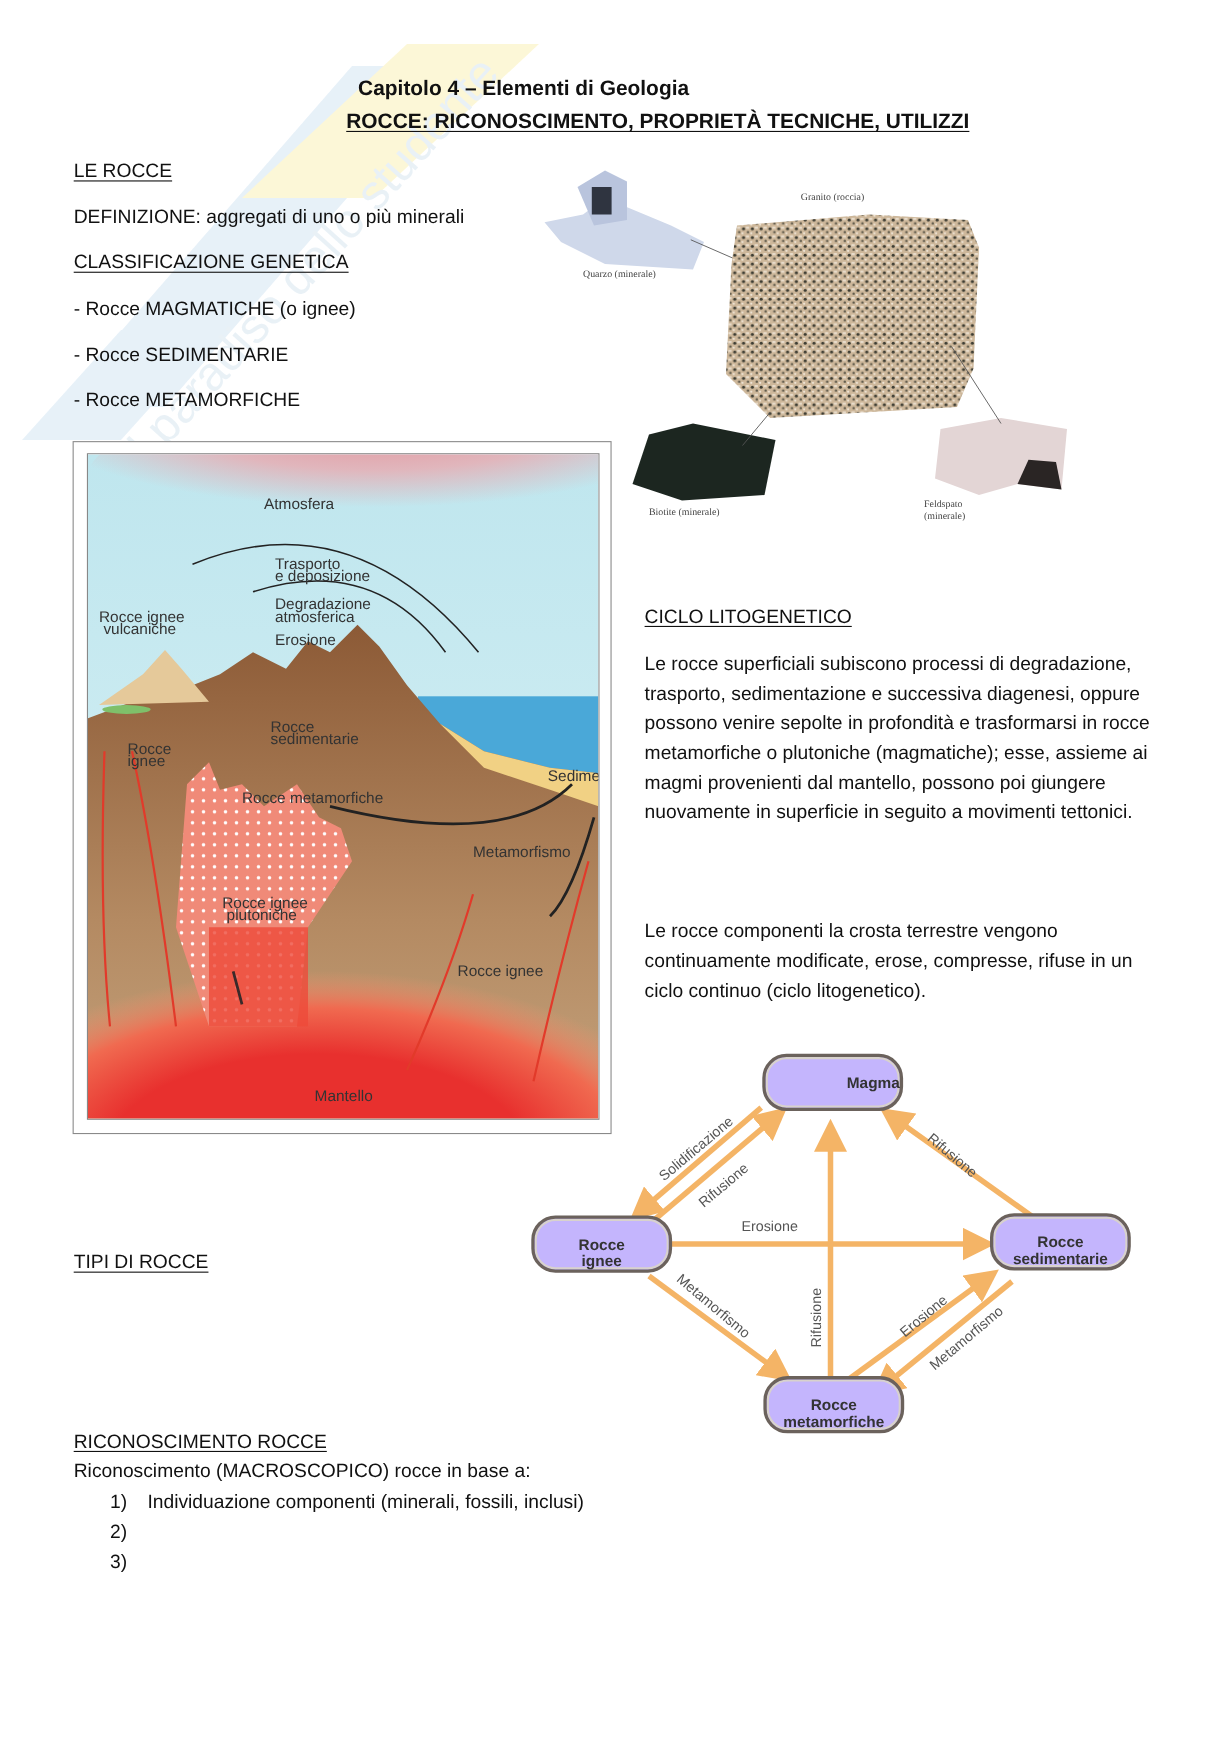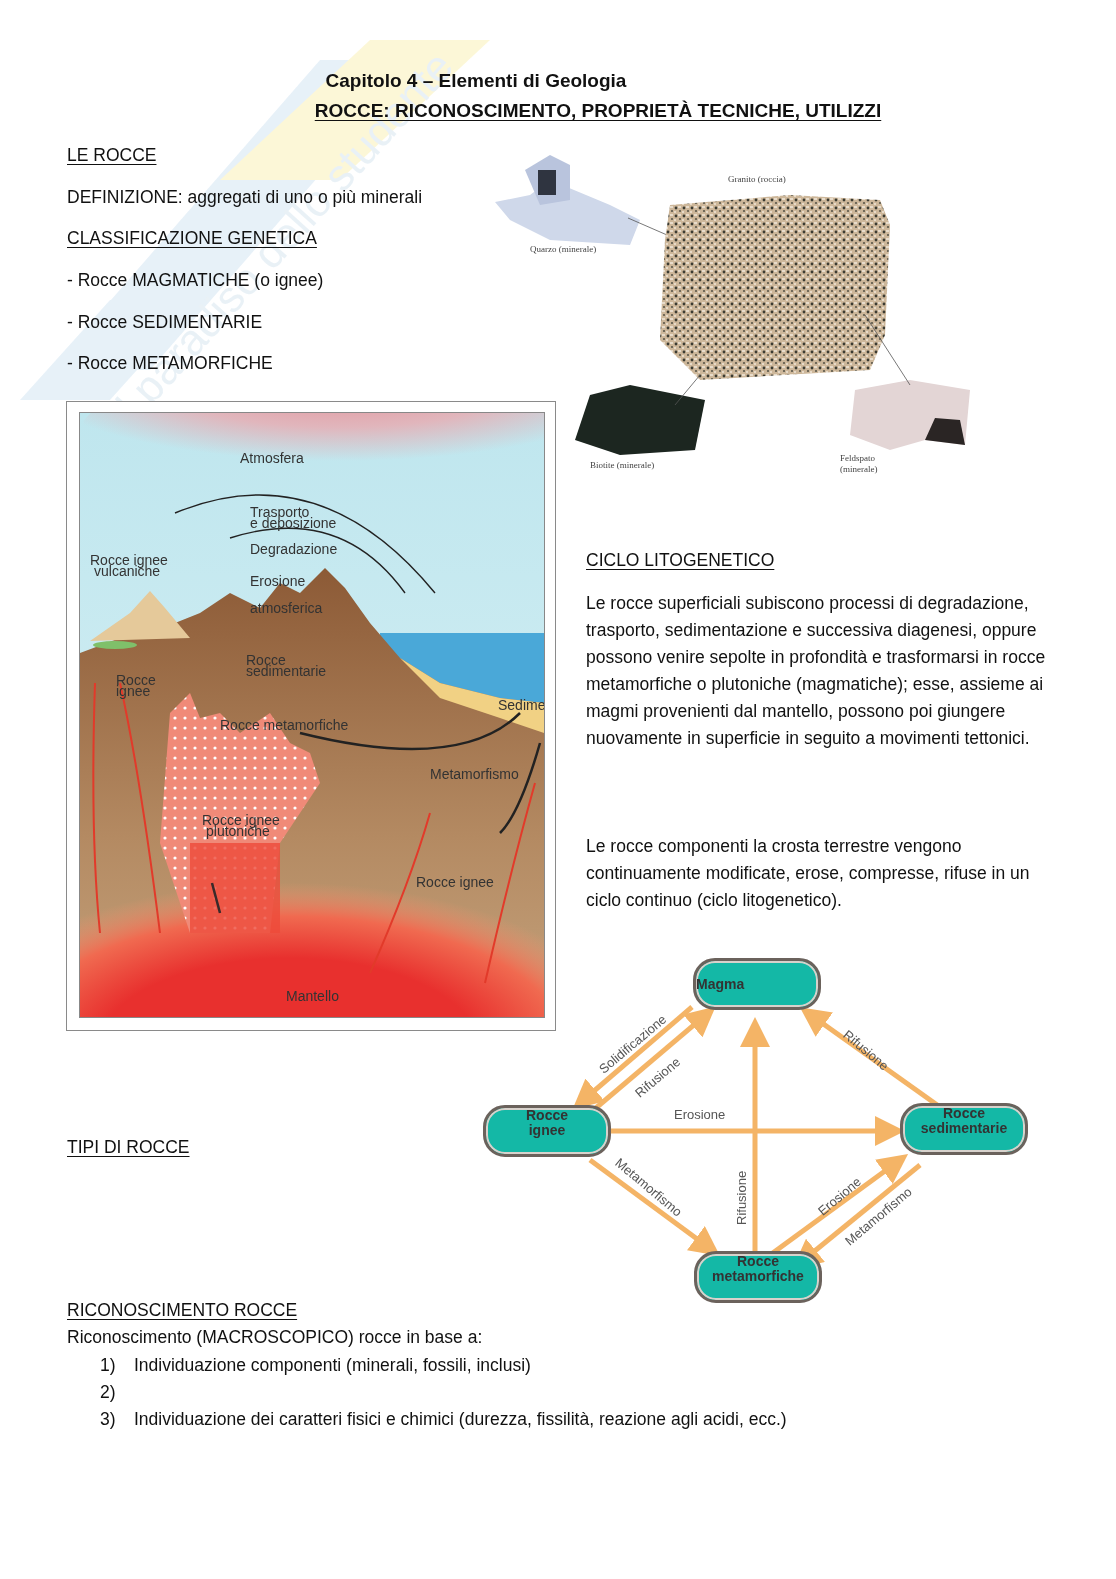--- a/index.html
+++ b/index.html
@@ -25,22 +25,22 @@
   .xsec { position: absolute; left: 12px; top: 10px; width: 464px; height: 604px; border: 1px solid #888; overflow: hidden; }
   .xlabel { position: absolute; font-size: 14px; color: #333; line-height: 11px; font-family: "Liberation Sans", sans-serif; }
 
   
   .ciclo-head { left: 586px; top: 550px; }
   .ciclo-p1 { left: 586px; top: 590px; width: 470px; font-size: 17.5px; line-height: 27px; }
   .ciclo-p2 { left: 586px; top: 833px; width: 470px; font-size: 17.5px; line-height: 27px; }
 
   
   .cycle { left: 480px; top: 955px; width: 560px; height: 350px; }
-  .node { position: absolute; border: 3px solid #6b625c; border-radius: 22px; background: #14b8a6;
-          box-shadow: inset 0 0 0 2px #d8d2cc; display: flex; align-items: center; justify-content: flex-start;
+  .node { position: absolute; border: 3px solid #6b625c; border-radius: 22px; background: #c4b5fd;
+          box-shadow: inset 0 0 0 2px #d8d2cc; display: flex; align-items: center; justify-content: flex-end;
           text-align: center; font-weight: bold; font-size: 14px; line-height: 15px; color: #333; }
   .clabel { position: absolute; font-size: 13px; color: #555; white-space: nowrap; transform-origin: left top; }
 
   .list { left: 100px; top: 1352px; }
   .list li { list-style: none; }
   .list .row { display: flex; height: 27px; align-items: center; font-size: 17.5px; }
   .list .num { width: 34px; }
 </style>
 </head>
 <body>
@@ -147,21 +147,21 @@
       <path d="M20,520 Q10,420 15,270" fill="none" stroke="#e23a2a" stroke-width="2"></path>
       <path d="M80,520 Q60,360 40,270" fill="none" stroke="#e23a2a" stroke-width="2"></path>
       <path d="M290,560 Q330,470 350,400" fill="none" stroke="#e23a2a" stroke-width="2"></path>
       <path d="M405,570 Q430,460 455,370" fill="none" stroke="#e23a2a" stroke-width="2"></path>
       <line x1="140" y1="500" x2="132" y2="470" stroke="#3a2a2a" stroke-width="2.5"></line>
     </svg>
     <div class="xlabel" style="left:160px;top:40px;">Atmosfera</div>
     <div class="xlabel" style="left:170px;top:94px;">Trasporto</div>
     <div class="xlabel" style="left:170px;top:105px;">e deposizione</div>
     <div class="xlabel" style="left:170px;top:131px;">Degradazione</div>
-    <div class="xlabel" style="left:170px;top:142px;margin-top:48px;">atmosferica</div>
+    <div class="xlabel" style="left:170px;top:142px;">atmosferica</div>
     <div class="xlabel" style="left:170px;top:163px;">Erosione</div>
     <div class="xlabel" style="left:10px;top:142px;">Rocce ignee</div>
     <div class="xlabel" style="left:14px;top:153px;">vulcaniche</div>
     <div class="xlabel" style="left:36px;top:262px;">Rocce</div>
     <div class="xlabel" style="left:36px;top:273px;">ignee</div>
     <div class="xlabel" style="left:166px;top:242px;">Rocce</div>
     <div class="xlabel" style="left:166px;top:253px;">sedimentarie</div>
     <div class="xlabel" style="left:418px;top:287px;">Sedimenti</div>
     <div class="xlabel" style="left:140px;top:307px;">Rocce metamorfiche</div>
     <div class="xlabel" style="left:350px;top:356px;">Metamorfismo</div>
@@ -227,15 +227,14 @@
 <ol class="abs list" style="margin:0;padding:0;">
   <li class="row">
       <span class="num">1)</span>
       <span>Individuazione componenti (minerali, fossili, inclusi)</span>
     </li>
   <li class="row">
       <span class="num">2)</span>
     </li>
   <li class="row">
       <span class="num">3)</span>
-      <span>Individuazione dei caratteri fisici e chimici (durezza, fissilità, reazione agli acidi, ecc.)</span>
     </li>
 </ol>
 
 </body></html>

